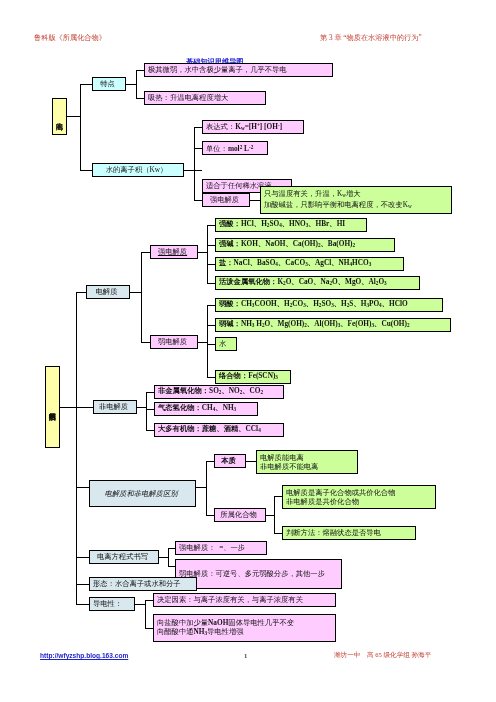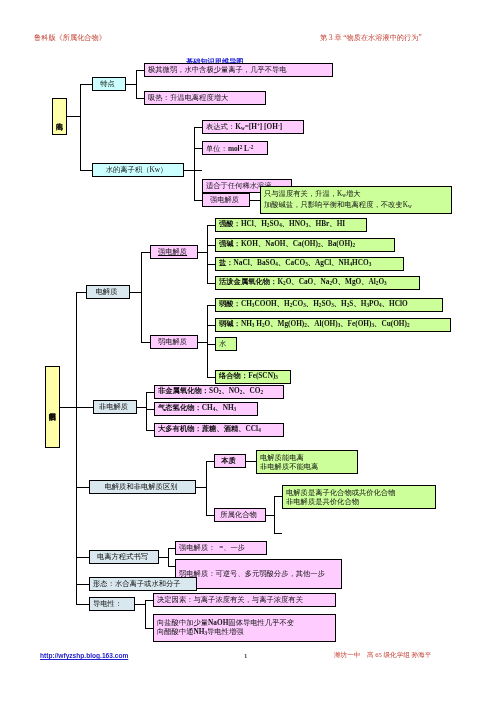--- a/index.html
+++ b/index.html
@@ -171,21 +171,21 @@
     <span><b>非金属氧化物：SO<sub>2</sub>、NO<sub>2</sub>、CO<sub>2</sub></b></span>
   </div>
   <div class="node pink" style="left:154px;top:402px;width:104px;height:14px;">
     <span><b>气态氢化物：CH<sub>4</sub>、NH<sub>3</sub></b></span>
   </div>
   <div class="node pink" style="left:154px;top:423px;width:130px;height:14px;">
     <span><b>大多有机物：蔗糖、酒精、CCl<sub>4</sub></b></span>
   </div>
 
   <div class="ln h" style="left:76px;top:487px;width:13px;"></div>
-  <div class="node bluegray" style="left:89px;top:480px;width:107px;height:14px;justify-content:center;">电解质和非电解质区别</div>
+  <div class="node bluegray" style="left:89px;top:480px;width:107px;height:27px;justify-content:center;font-style:italic;">电解质和非电解质区别</div>
 
   <div class="ln h" style="left:196px;top:487px;width:10px;"></div>
   <div class="ln v" style="left:206px;top:461px;height:54px;"></div>
   <div class="ln h" style="left:206px;top:461px;width:8px;"></div>
   <div class="ln h" style="left:206px;top:515px;width:8px;"></div>
 
   <div class="node pink" style="left:214px;top:454px;width:32px;height:14px;justify-content:center;font-weight:bold;">本质</div>
   <div class="ln h" style="left:246px;top:461px;width:10px;"></div>
   <div class="node green" style="left:256px;top:450px;width:102px;height:24px;">
     <span>电解质能电离<br>非电解质不能电离</span>
@@ -193,20 +193,21 @@
 
   <div class="node pink" style="left:214px;top:508px;width:52px;height:14px;justify-content:center;">所属化合物</div>
   <div class="ln h" style="left:266px;top:515px;width:8px;"></div>
   <div class="ln v" style="left:274px;top:496px;height:37px;"></div>
   <div class="ln h" style="left:274px;top:496px;width:8px;"></div>
   <div class="ln h" style="left:274px;top:533px;width:8px;"></div>
 
   <div class="node green" style="left:282px;top:485px;width:154px;height:24px;">
     <span>电解质是离子化合物或共价化合物<br>非电解质是共价化合物</span>
   </div>
+  <div class="node green" style="left:282px;top:526px;width:134px;height:14px;">判断方法：熔融状态是否导电</div>
 
   <div class="ln h" style="left:76px;top:557px;width:13px;"></div>
   <div class="node bluegray" style="left:89px;top:550px;width:70px;height:14px;justify-content:center;">电离方程式书写</div>
 
   <div class="ln h" style="left:159px;top:557px;width:9px;"></div>
   <div class="ln v" style="left:168px;top:548px;height:18px;"></div>
   <div class="ln h" style="left:168px;top:548px;width:7px;"></div>
   <div class="ln h" style="left:168px;top:566px;width:7px;"></div>
 
   <div class="node pink" style="left:175px;top:541px;width:92px;height:14px;">强电解质：  =、一步</div>

